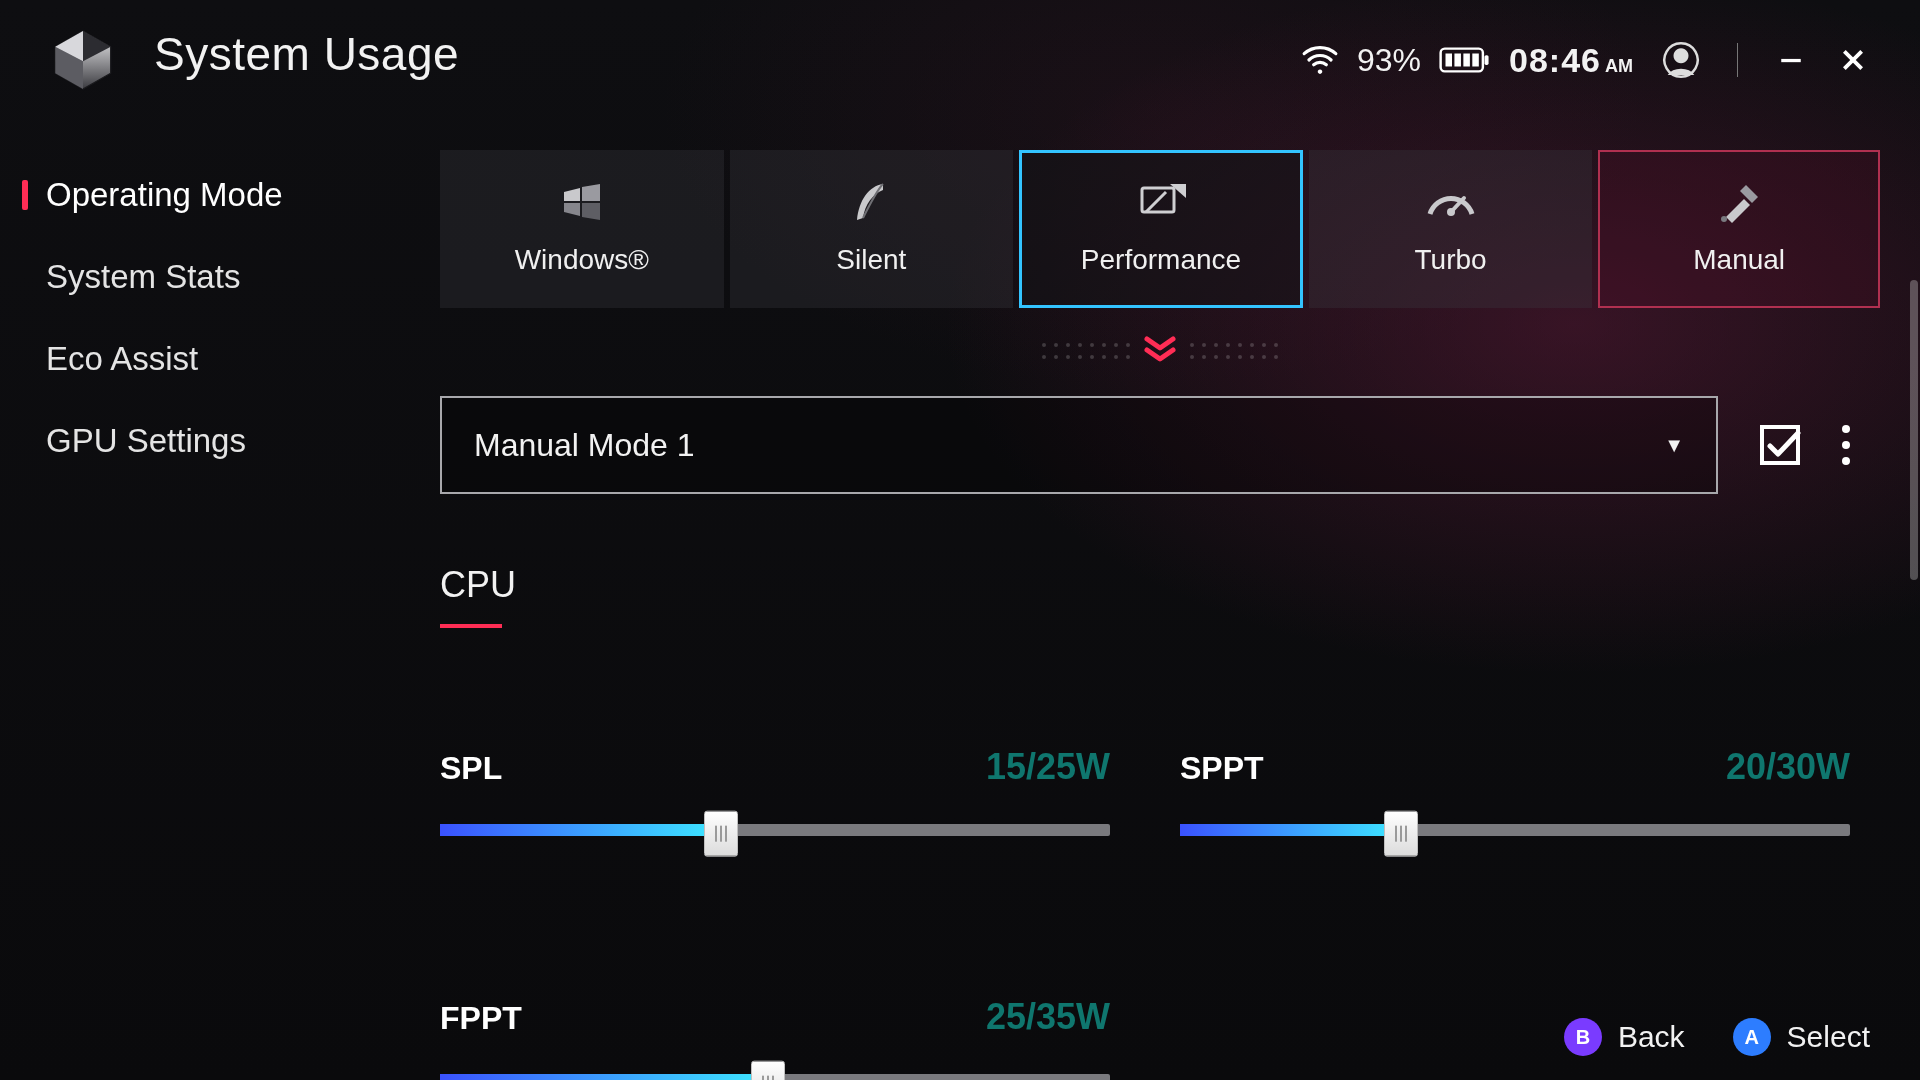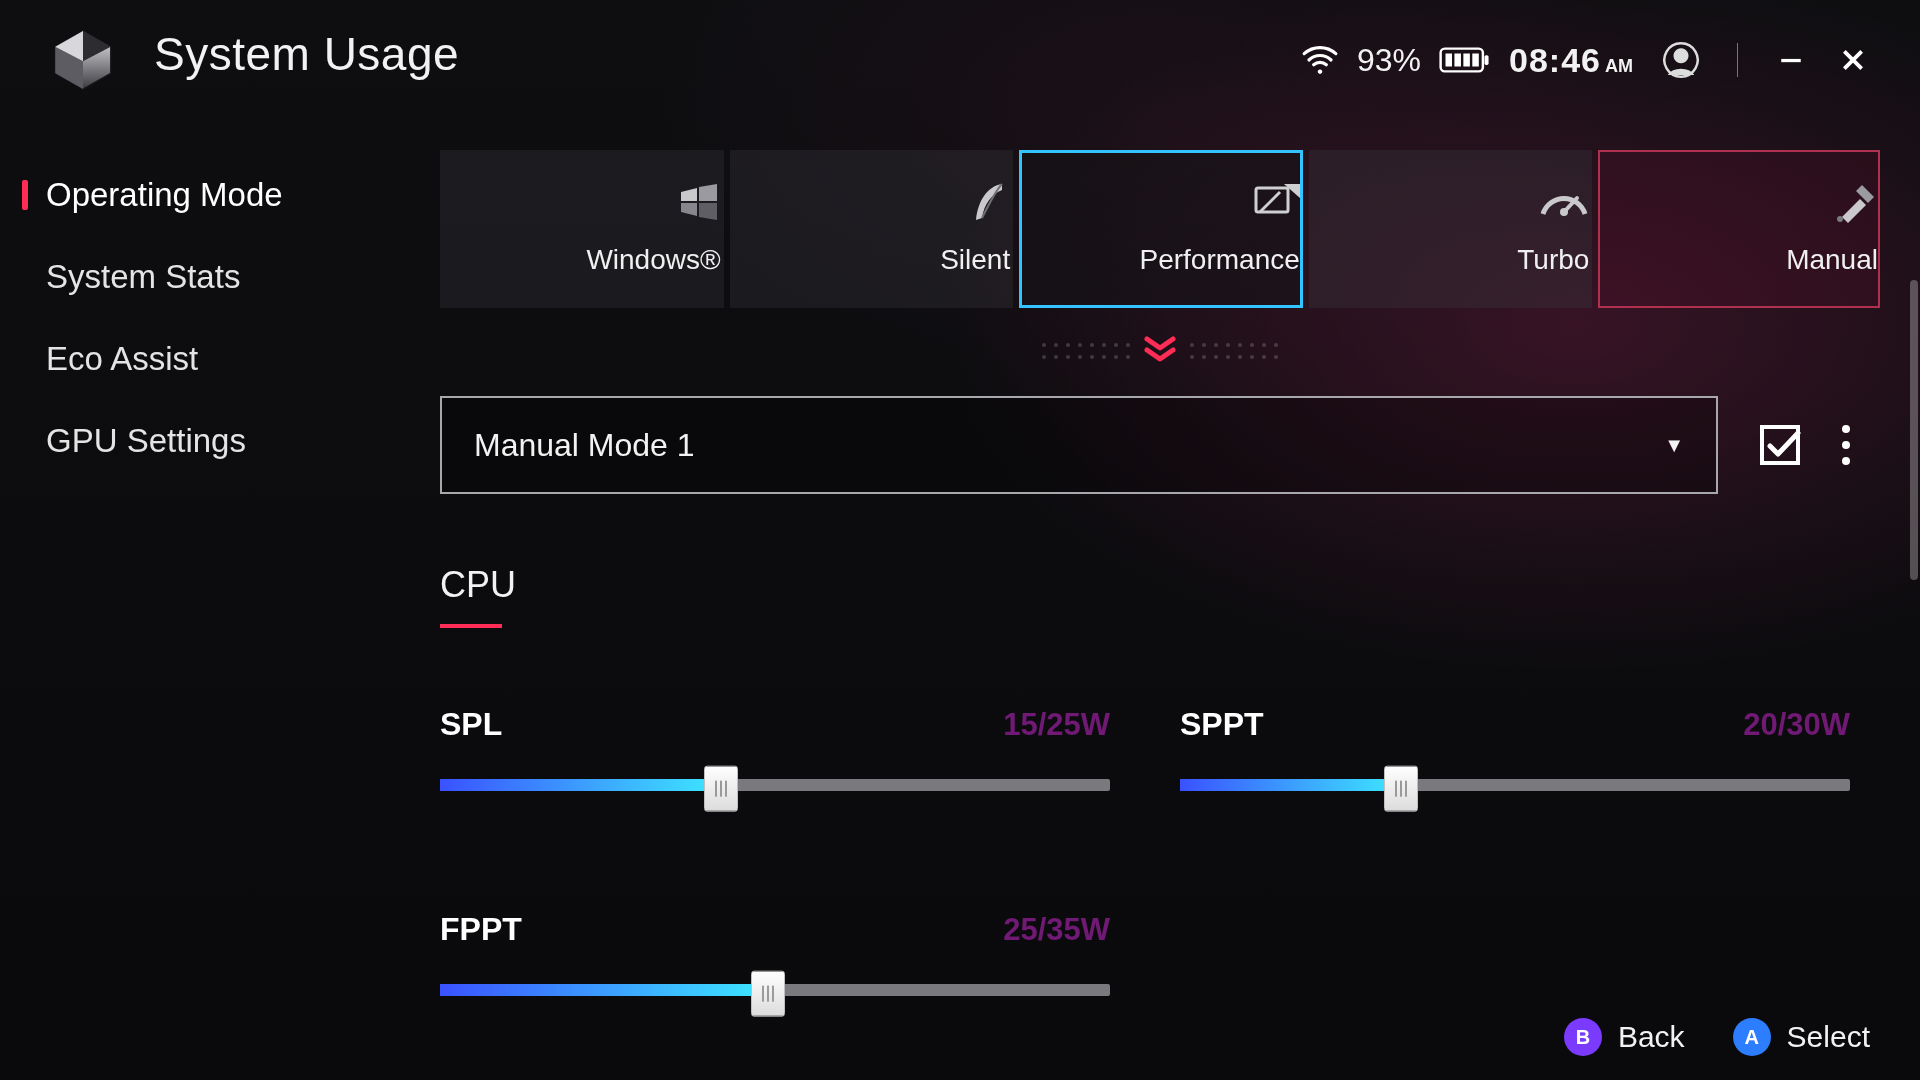--- a/index.html
+++ b/index.html
@@ -47,21 +47,21 @@
   }
 
   
   .main { flex: 1; padding: 30px 40px 0 0; position: relative; }
 
   
   .modes { display: flex; gap: 6px; }
   .mode-tile {
     flex: 1; height: 158px;
     background: rgba(60,60,66,0.32);
-    display: flex; flex-direction: column; align-items: flex-end; justify-content: center;
+    display: flex; flex-direction: column; align-items: center; justify-content: center;
     gap: 22px; cursor: pointer;
     border: 3px solid transparent;
   }
   .mode-tile.selected {
     border: 3px solid #33c4ff;
     background: rgba(20,20,24,0.55);
   }
   .mode-tile.active-profile {
     border: 2px solid #b03050;
     background: rgba(90,15,40,0.22);
@@ -89,21 +89,21 @@
 
   
   .section-title { margin-top: 70px; font-size: 36px; font-weight: 500; }
   .section-underline { width: 62px; height: 4px; background: #ff2d55; margin-top: 18px; }
 
   
   .sliders-grid { display: grid; grid-template-columns: 1fr 1fr; column-gap: 70px; row-gap: 120px; margin-top: 78px; padding-right: 30px; }
   .slider-block {}
   .slider-head { display: flex; justify-content: space-between; align-items: baseline; margin-bottom: 36px; font-weight: bold; }
   .slider-name { font-size: 32px; color: #fff; }
-  .slider-val { font-size: 31px; color: #701a75; }
+  .slider-val { font-size: 36px; color: #0f766e; margin-top: 40px; }
   .slider-track { position: relative; height: 12px; background: #7a7a7e; border-radius: 2px; }
   .slider-fill { position: absolute; left: 0; top: 0; bottom: 0; background: linear-gradient(90deg, #3a52ff 0%, #3de8ff 100%); }
   .slider-thumb {
     position: absolute; top: 50%; transform: translate(-50%, -42%);
     width: 34px; height: 46px; background: linear-gradient(180deg, #fefefe, #dcdcdc);
     border: 1px solid #bfbfbf; border-radius: 3px;
     display: flex; align-items: center; justify-content: center; gap: 3px;
     cursor: grab;
   }
   .slider-thumb span { width: 2px; height: 16px; background: #9a9a9a; }

